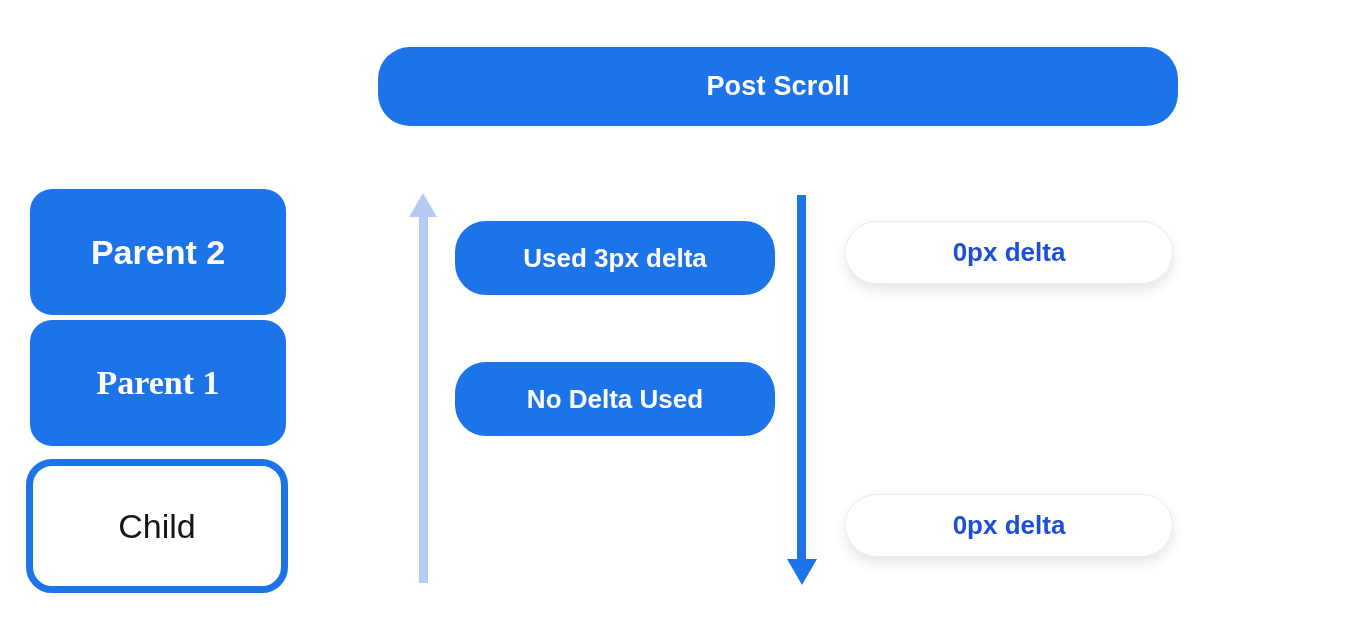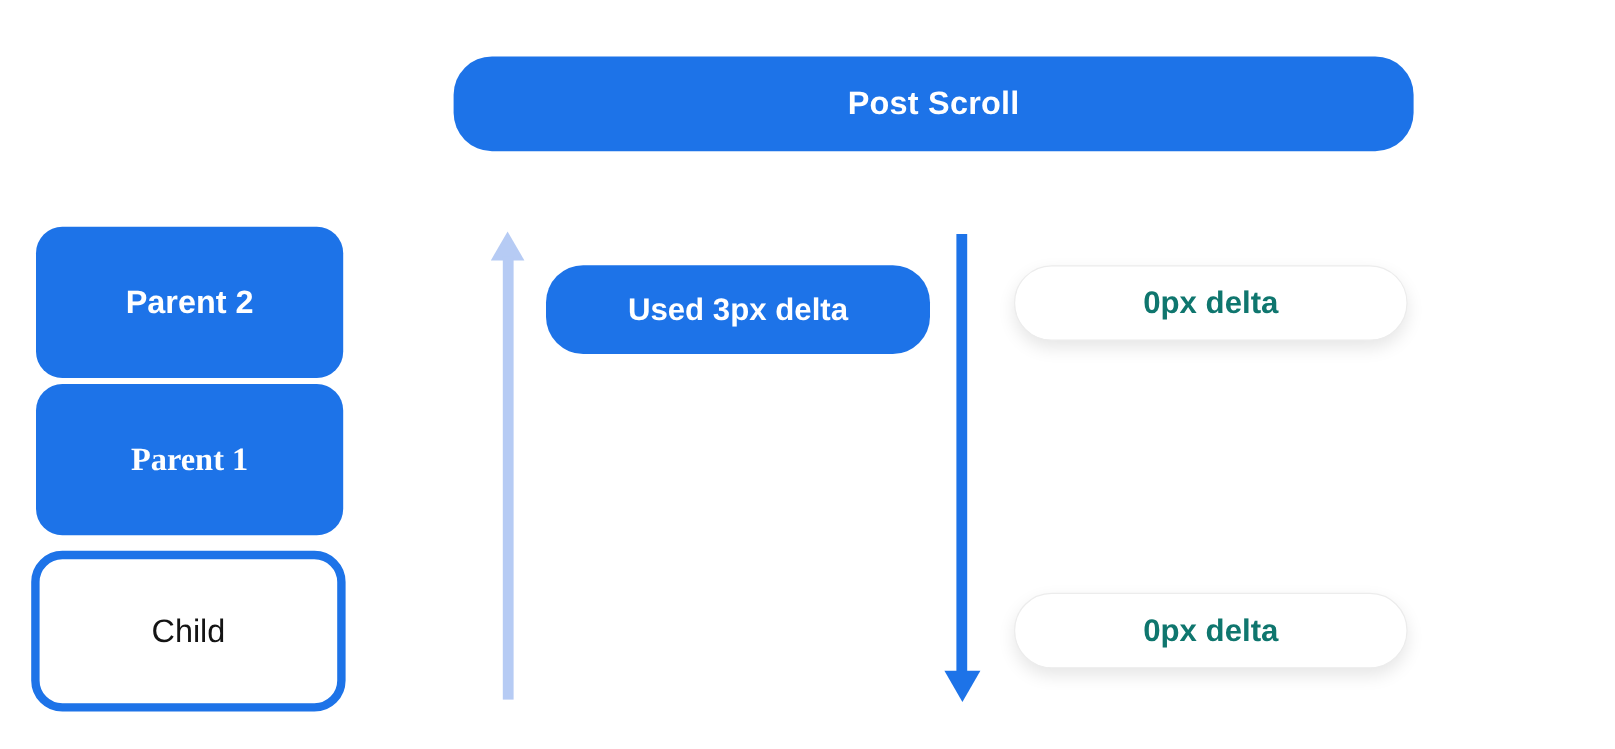--- a/index.html
+++ b/index.html
@@ -33,21 +33,21 @@
     font-weight: bold;
     letter-spacing: 0.2px;
   }
   
   .node {
     left: 30px;
     width: 256px; height: 126px;
     background: #1d73e8;
     border-radius: 22px;
     color: #ffffff;
-    font-size: 27px;
+    font-size: 34px;
     font-weight: bold;
   }
   .node-parent2 { top: 189px; }
   .node-parent1 { top: 320px; font-family: Liberation Serif, serif; }
   .node-child {
     left: 26px; top: 459px;
     width: 262px; height: 134px;
     background: #ffffff;
     border: 7px solid #1d73e8;
     border-radius: 26px;
@@ -67,21 +67,21 @@
   .delta-pill-0 { top: 221px; }
   .delta-pill-1 { top: 362px; }
   
   .result-pill {
     left: 845px;
     width: 328px; height: 63px;
     background: #ffffff;
     border: 1px solid #ececec;
     border-radius: 32px;
     box-shadow: 0 6px 14px rgba(0,0,0,0.10);
-    color: #0f766e;
+    color: #1d4ed8;
     font-size: 26px;
     font-weight: 600;
   }
   .result-pill-0 { top: 221px; }
   .result-pill-1 { top: 494px; }
   
   .arrow-shaft {
     position: absolute;
     width: 9px;
   }
@@ -130,20 +130,23 @@
   <div class="node node-child">
     <span>Child</span>
   </div>
 
   <div class="up-arrow-head"></div>
   <div class="arrow-shaft up-arrow-shaft"></div>
 
   <div class="pill delta-pill delta-pill-0">
     <span>Used 3px delta</span>
   </div>
+  <div class="pill delta-pill delta-pill-1">
+    <span>No Delta Used</span>
+  </div>
 
   <div class="arrow-shaft down-arrow-shaft"></div>
   <div class="down-arrow-head"></div>
 
   <div class="pill result-pill result-pill-0">
     <span>0px delta</span>
   </div>
   <div class="pill result-pill result-pill-1">
     <span>0px delta</span>
   </div>

